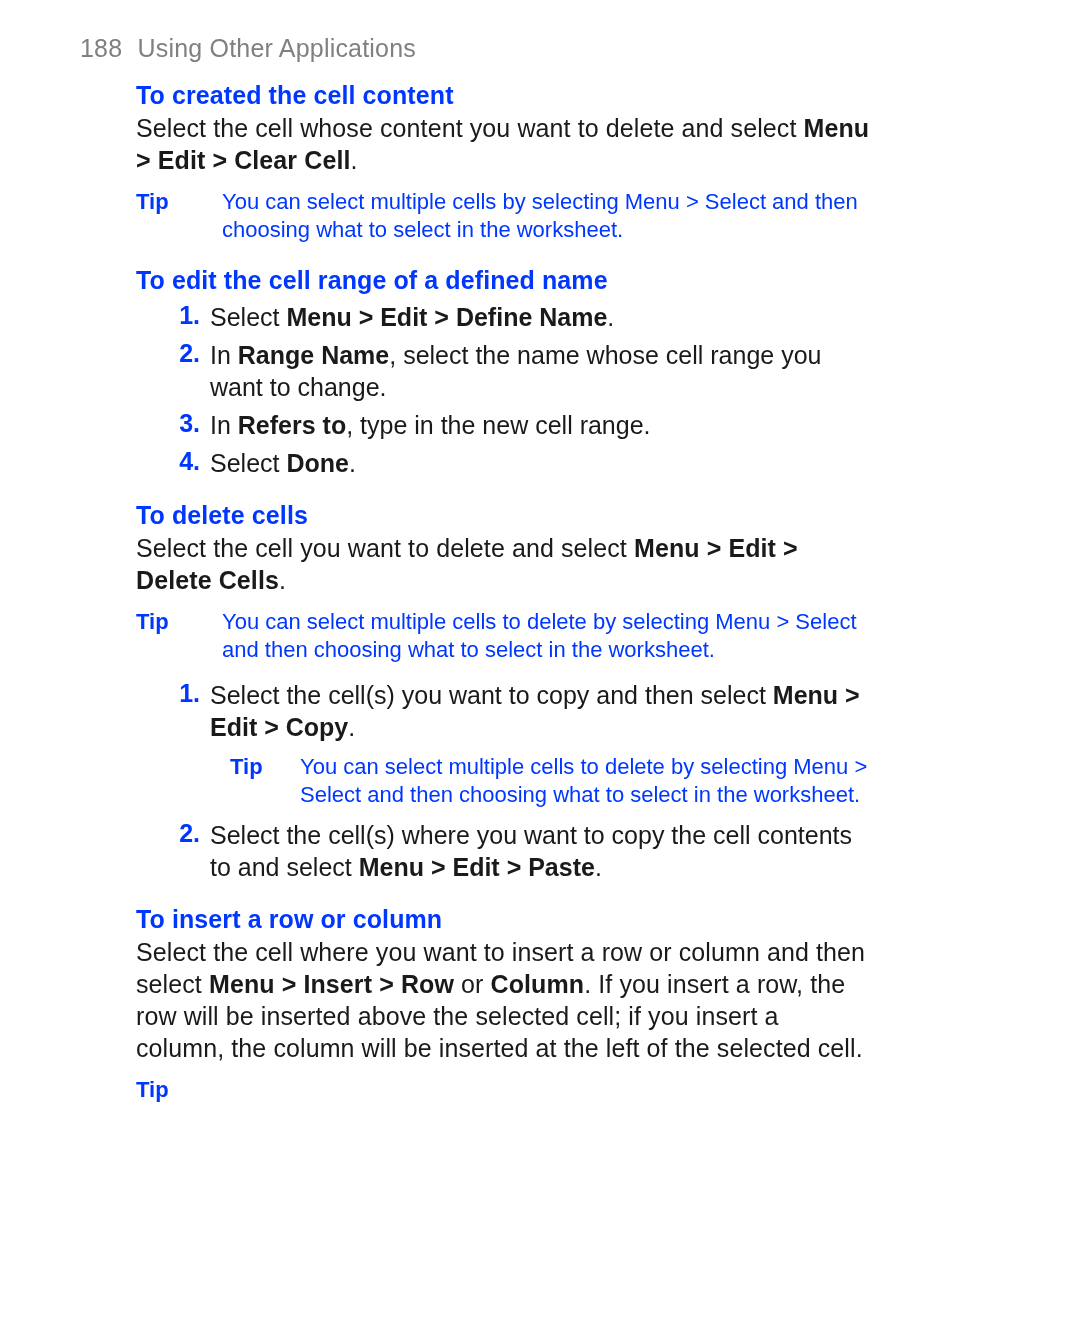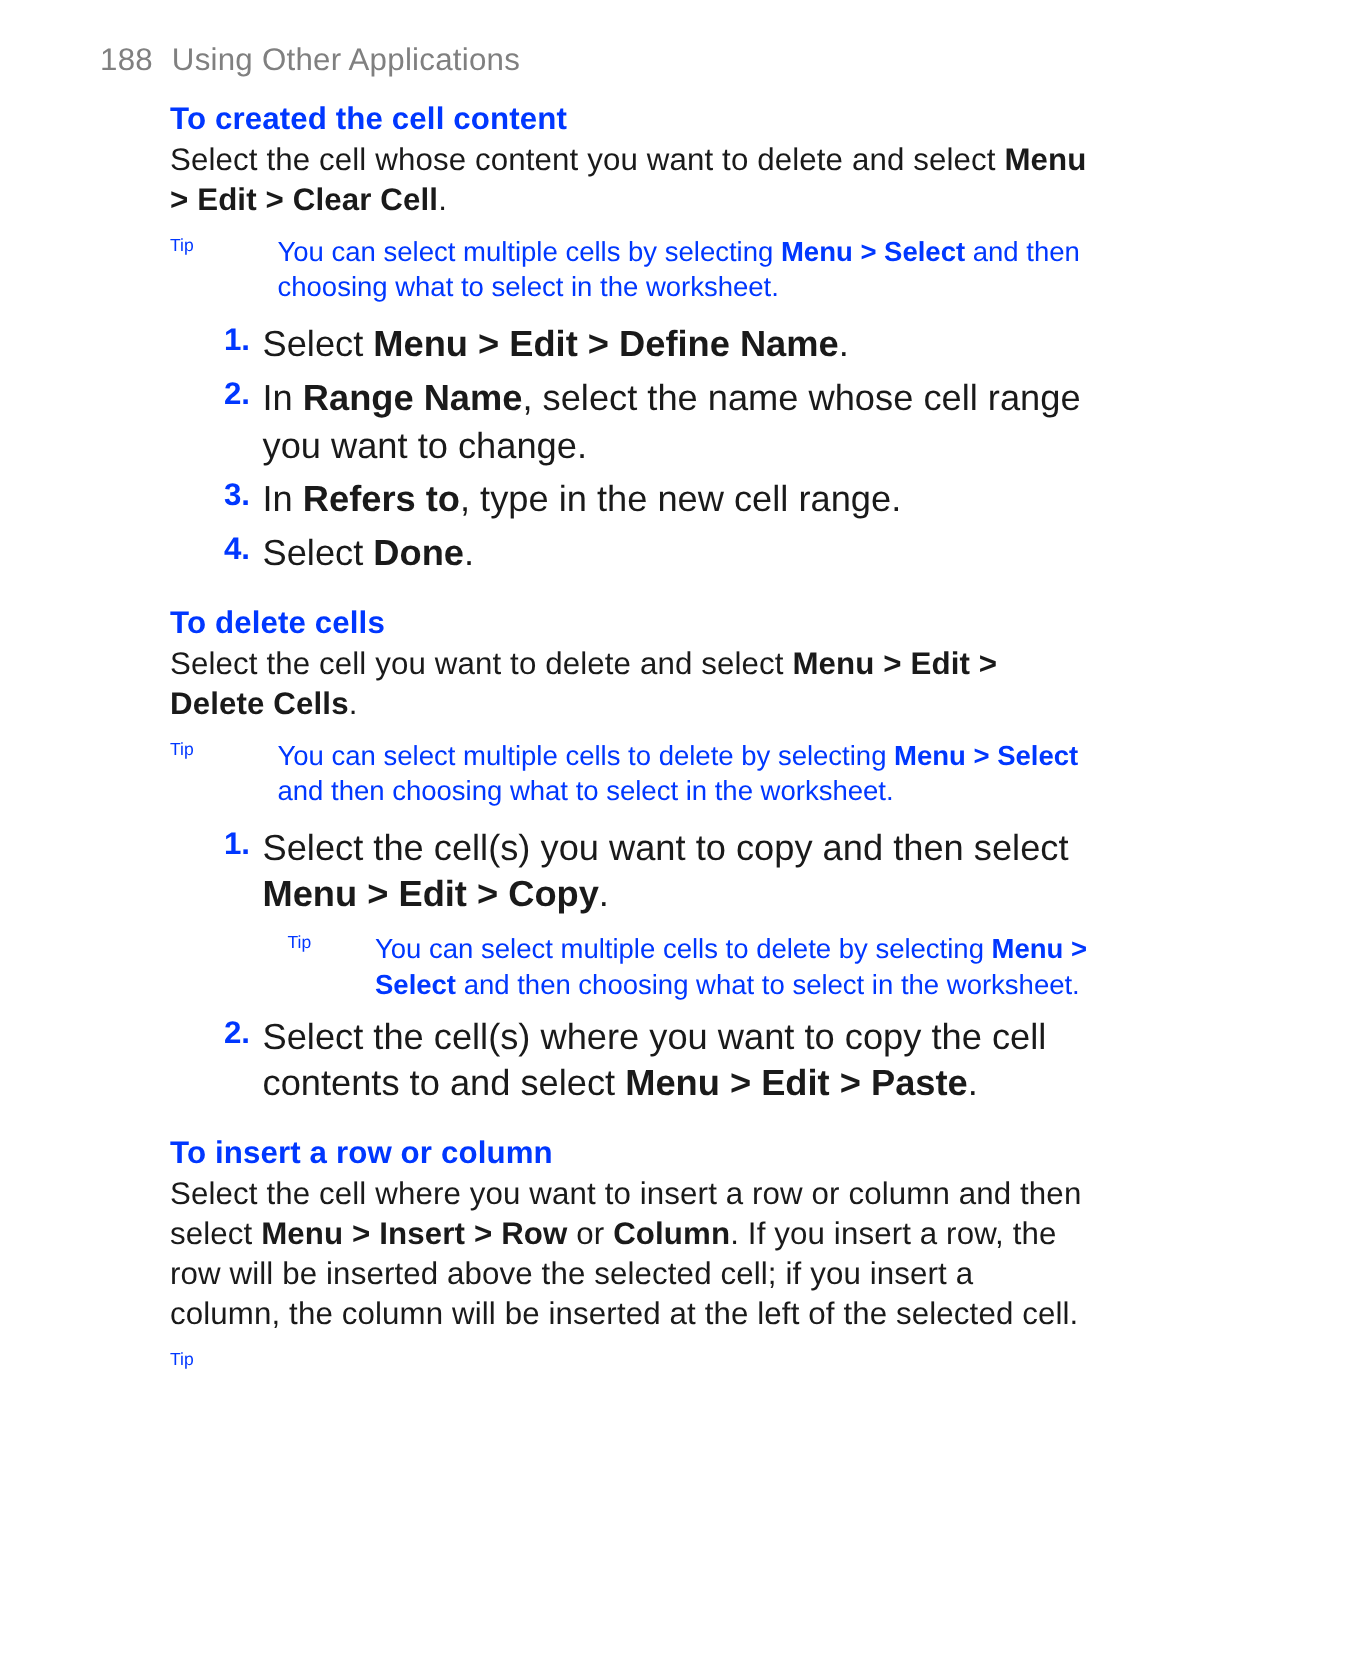--- a/index.html
+++ b/index.html
@@ -5,27 +5,27 @@
 html,body{margin:0;padding:0;background:#fff;color:#1a1a1a;font-family:"Segoe UI","Myriad Pro","Helvetica Neue",Arial,sans-serif;-webkit-font-smoothing:antialiased}
 .page{width:992px;min-height:1327px;box-sizing:border-box;padding:34px 80px 68px 80px}
 .running-head{color:#808080;font-size:25px;letter-spacing:.2px;margin:0 0 18px 0}
 .running-head .pg{margin-right:8px}
 .content{margin-left:56px;margin-right:40px}
 .h{color:#0037ff;font-weight:700;font-size:25px;margin:22px 0 2px 0;letter-spacing:.1px}
 .h.first{margin-top:12px}
 .p{font-size:25px;line-height:1.28;margin:0 0 10px 0;letter-spacing:.1px}
 b{font-weight:700}
 .tip-row{display:flex;align-items:flex-start;margin:12px 0 14px 0}
-.tip-label{color:#0037ff;font-weight:400;font-size:14px;min-width:86px;line-height:1.25}
+.tip-label{color:#0037ff;font-weight:700;font-size:22px;min-width:86px;line-height:1.25}
 .tip-text{color:#0037ff;font-size:22px;line-height:1.28}
-.tip-text b{font-weight:700}
+.tip-text b{font-weight:400}
 ol.numlist{list-style:none;margin:6px 0 8px 30px;padding:0}
 ol.numlist>li{display:flex;align-items:flex-start;margin:6px 0}
 ol.numlist .num{color:#0037ff;font-weight:700;font-size:25px;min-width:34px;text-align:right;margin-right:10px}
-ol.numlist .litxt{font-size:29px;line-height:1.28}
+ol.numlist .litxt{font-size:25px;line-height:1.28}
 .nested-tip{margin:10px 0 10px 64px;display:flex;align-items:flex-start}
 .nested-tip .tip-label{min-width:70px}
 .nested-tip .tip-text{font-size:22px;max-width:700px}
 </style>
 </head>
 <body>
 
 <div class="page">
   <div class="running-head">
     <span class="pg">188</span>
@@ -34,20 +34,21 @@
 
   <div class="content">
 
     <div class="h first">To created the cell content</div>
     <div class="p">Select the cell whose content you want to delete and select <b>Menu &gt; Edit &gt; Clear Cell</b>.</div>
     <div class="tip-row">
       <div class="tip-label">Tip</div>
       <div class="tip-text">You can select multiple cells by selecting <b>Menu &gt; Select</b> and then choosing what to select in the worksheet.</div>
     </div>
 
+    <div class="h">To edit the cell range of a defined name</div>
     <ol class="numlist">
         <li>
           <span class="num">1.</span>
           <span class="litxt">Select <b>Menu &gt; Edit &gt; Define Name</b>.</span>
         </li>
         <li>
           <span class="num">2.</span>
           <span class="litxt">In <b>Range Name</b>, select the name whose cell range you want to change.</span>
         </li>
         <li>

